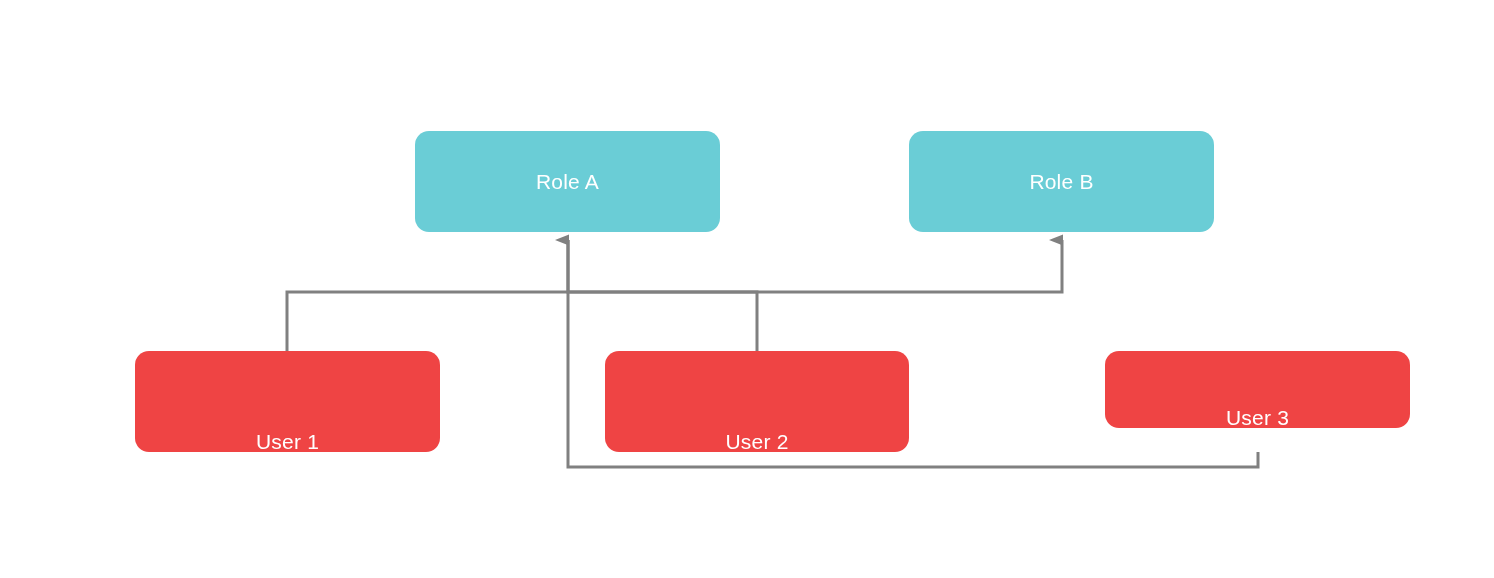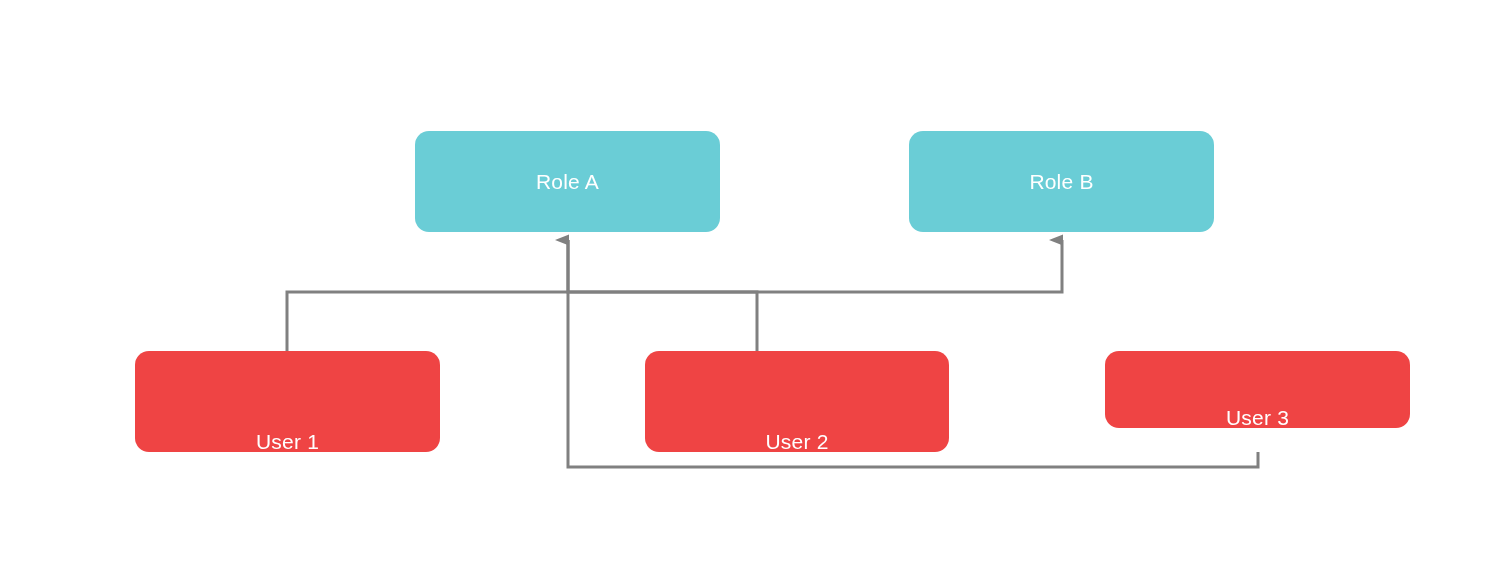--- a/index.html
+++ b/index.html
@@ -77,21 +77,21 @@
   </div>
 
   <div class="node role-node" style="left:415px; top:131px; width:305px; height:101px;">
     <span class="node-label">Role A</span>
   </div>
 
   <div class="node user-node" style="left:135px; top:351px; width:305px; height:101px;">
     <span class="node-label">User 1</span>
   </div>
 
-  <div class="node user-node" style="left:605px; top:351px; width:304px; height:101px;margin-left:40px;">
+  <div class="node user-node" style="left:605px; top:351px; width:304px; height:101px;">
     <span class="node-label">User 2</span>
   </div>
 
   <div class="node user-node" style="left:1105px; top:351px; width:305px; height:77px;">
     <span class="node-label">User 3</span>
   </div>
 
 </div>
 
 </body></html>

